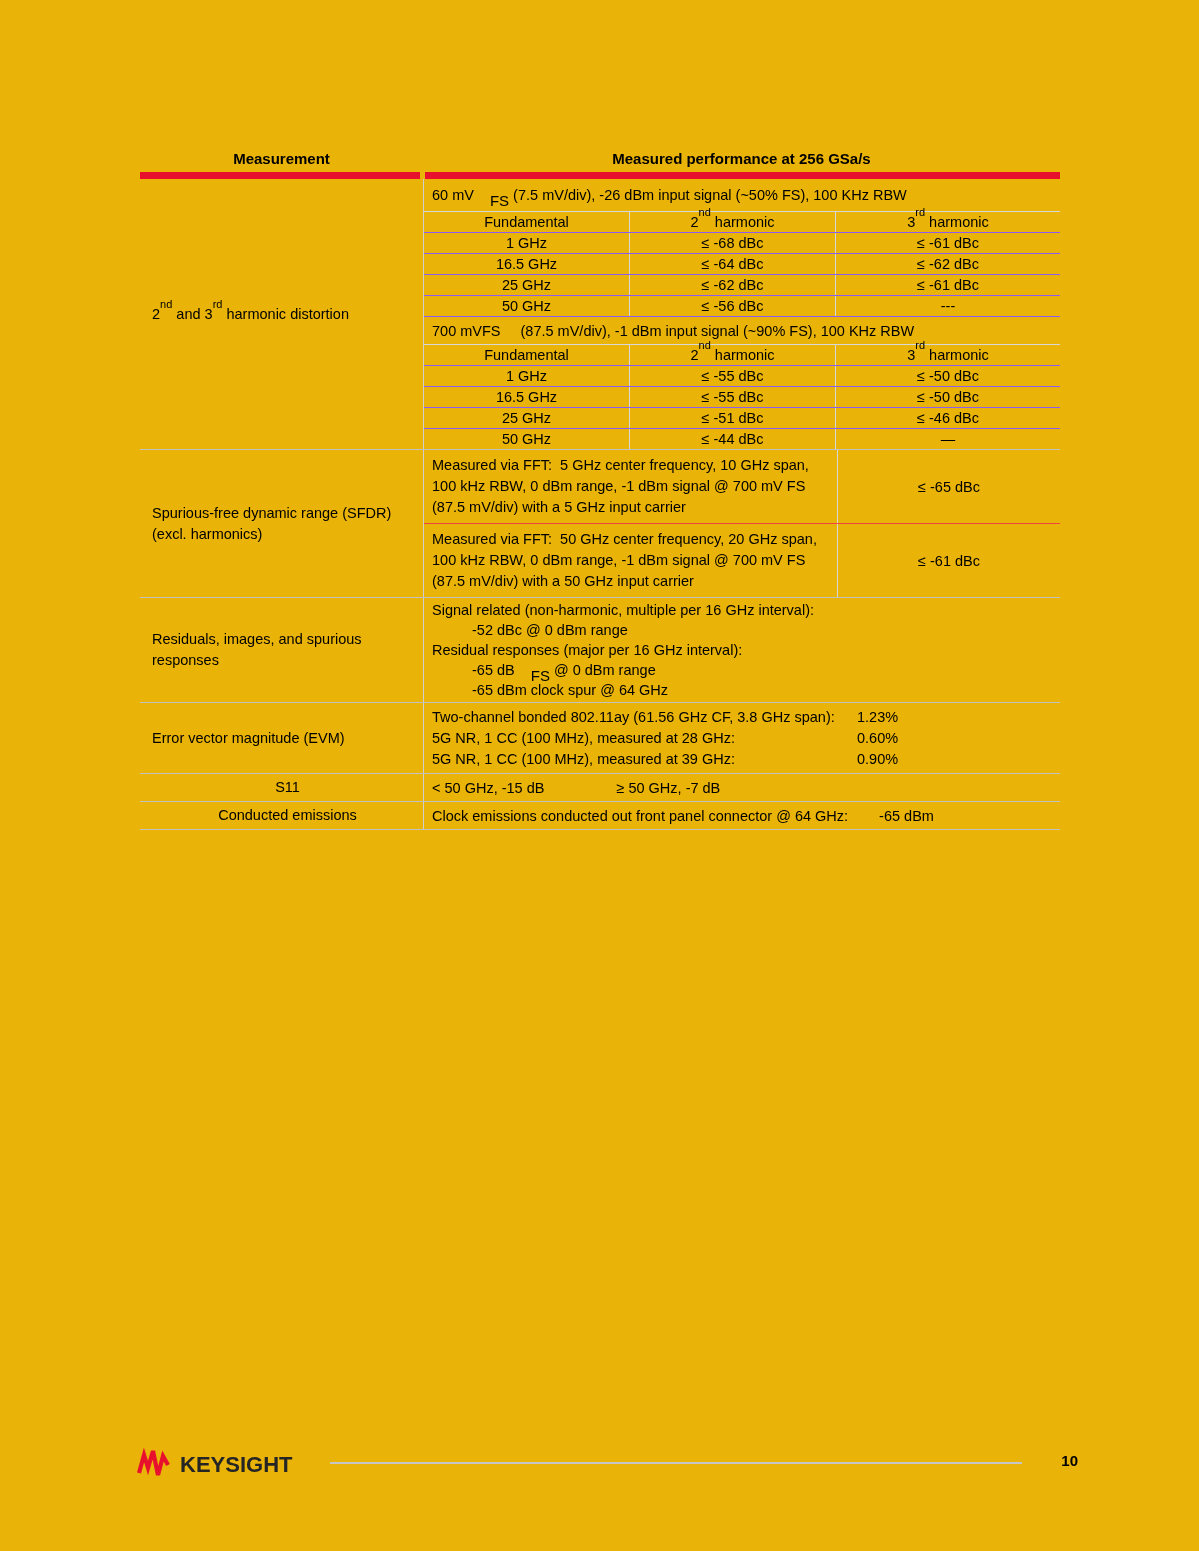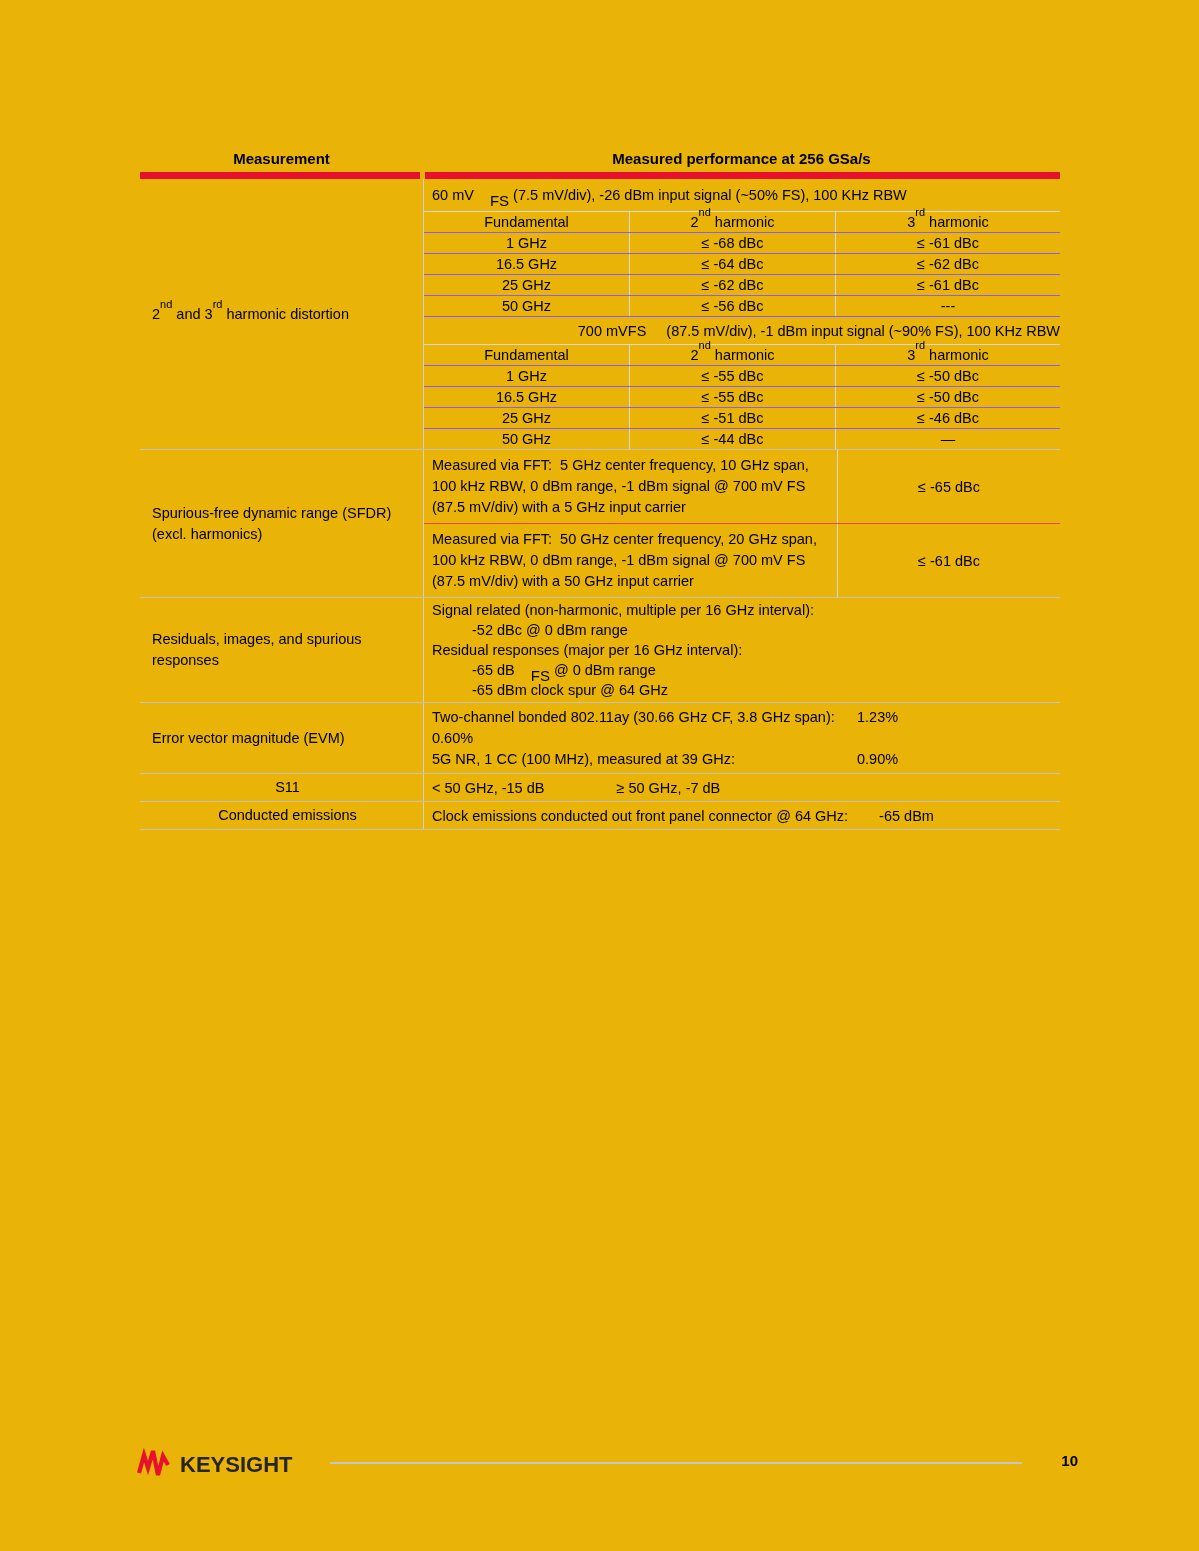--- a/index.html
+++ b/index.html
@@ -27,21 +27,21 @@
 
   
   .sec { display: flex; border-bottom: 1px solid #c2c2c2; font-size: 14.5px; }
   .sec-label { width: 283px; padding-left: 12px; display: flex; flex-direction: column; justify-content: center; line-height: 21px; }
   .sec-label.vrow { flex-direction: row; align-items: center; }
   .sec-right { flex: 1; border-left: 1px solid #cfcfcf; }
 
   
   .cond { display: flex; align-items: center; padding-left: 8px; border-bottom: 1px solid #d8d8d8; }
   .cond.c1 { height: 33px; }
-  .cond.c2 { height: 28px; justify-content: flex-end; }
+  .cond.c2 { height: 28px; }
   .st-row { display: flex; border-bottom: 1px solid #8b5cf6; }
   .st-row.last { border-bottom: none; }
   .st-c { line-height: 20px; text-align: center; }
   .st-c1 { width: 206px; border-right: 1px solid #d8d8d8; }
   .st-c2 { width: 206px; border-right: 1px solid #d8d8d8; }
   .st-c3 { flex: 1; }
 
   sup.sp { font-size: 11px; line-height: 0; position: relative; top: -5px; }
   sub.sb { font-size: 15px; line-height: 0; position: relative; top: 2px; margin-left: 16px; }
 
@@ -194,24 +194,25 @@
       </div>
     </div>
 
     <div class="sec">
       <div class="sec-label">
         <div>Error vector magnitude (EVM)</div>
       </div>
       <div class="sec-right">
         <div class="evm-body">
           <div class="evm-line">
-            <div class="evm-desc">Two-channel bonded 802.11ay (30.66 GHz CF, 3.8 GHz span):</div>
+            <div class="evm-desc">Two-channel bonded 802.11ay (61.56 GHz CF, 3.8 GHz span):</div>
             <div class="evm-val">1.23%</div>
           </div>
           <div class="evm-line">
+            <div class="evm-desc">5G NR, 1 CC (100 MHz), measured at 28 GHz:</div>
             <div class="evm-val">0.60%</div>
           </div>
           <div class="evm-line">
             <div class="evm-desc">5G NR, 1 CC (100 MHz), measured at 39 GHz:</div>
             <div class="evm-val">0.90%</div>
           </div>
         </div>
       </div>
     </div>
 

